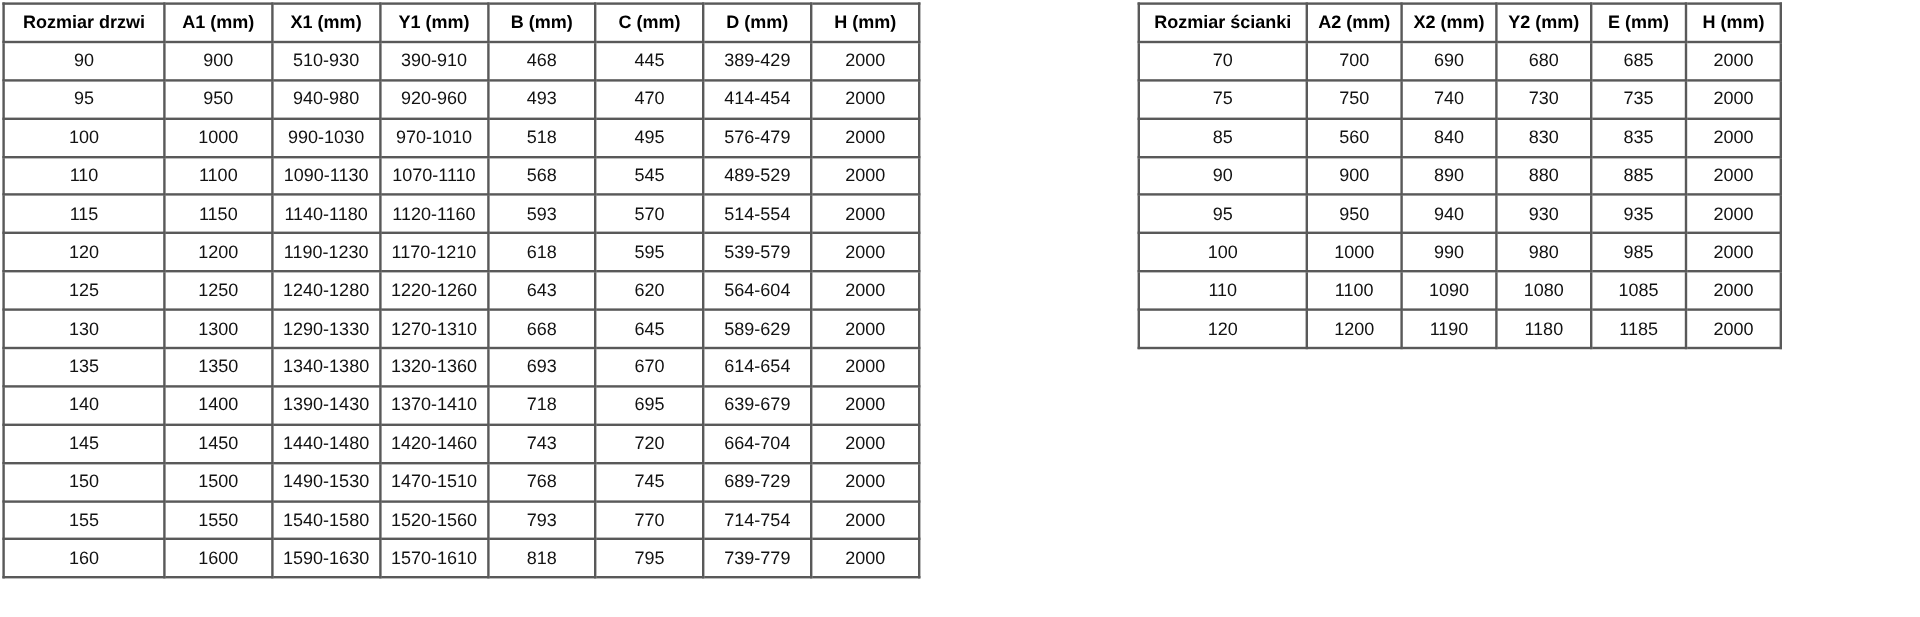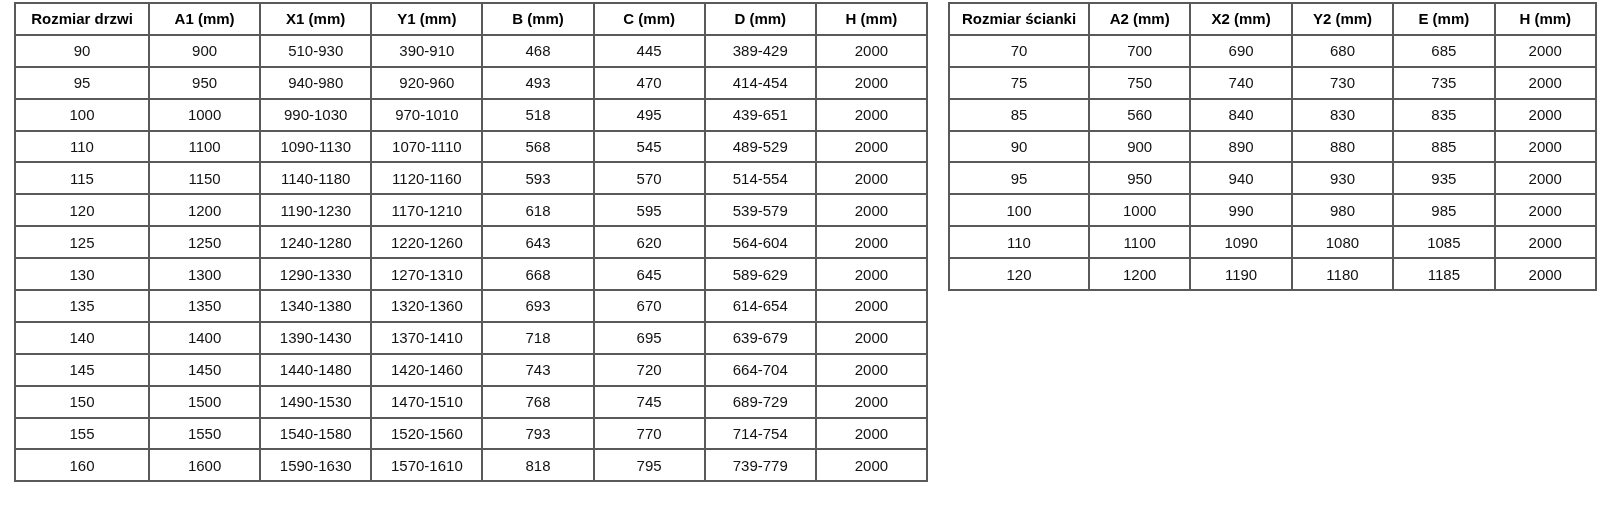--- a/index.html
+++ b/index.html
@@ -15,22 +15,22 @@
     font-family: "Liberation Sans", sans-serif;
     overflow: hidden;
   }
   table.spec-table {
     position: absolute;
     top: 2px;
     border-collapse: collapse;
     table-layout: fixed;
     background: #ffffff;
   }
-  #door-table { left: 14px;  width: 914px; }
-  #wall-table { left: 948px; width: 649px; }
+  #door-table { left: 2px;  width: 765px; }
+  #wall-table { left: 948px; width: 537px; }
   table.spec-table col.first-col { width: 134px; }
   #wall-table col.first-col { width: 140px; }
   table.spec-table th,
   table.spec-table td {
     border: 2px solid #595959;
     height: 29.9px;
     padding: 0 2px;
     text-align: center;
     vertical-align: middle;
     font-size: 15px;
@@ -91,21 +91,21 @@
           <td>414-454</td>
           <td>2000</td>
         </tr>
         <tr>
           <td>100</td>
           <td>1000</td>
           <td>990-1030</td>
           <td>970-1010</td>
           <td>518</td>
           <td>495</td>
-          <td>439-651</td>
+          <td>576-479</td>
           <td>2000</td>
         </tr>
         <tr>
           <td>110</td>
           <td>1100</td>
           <td>1090-1130</td>
           <td>1070-1110</td>
           <td>568</td>
           <td>545</td>
           <td>489-529</td>

